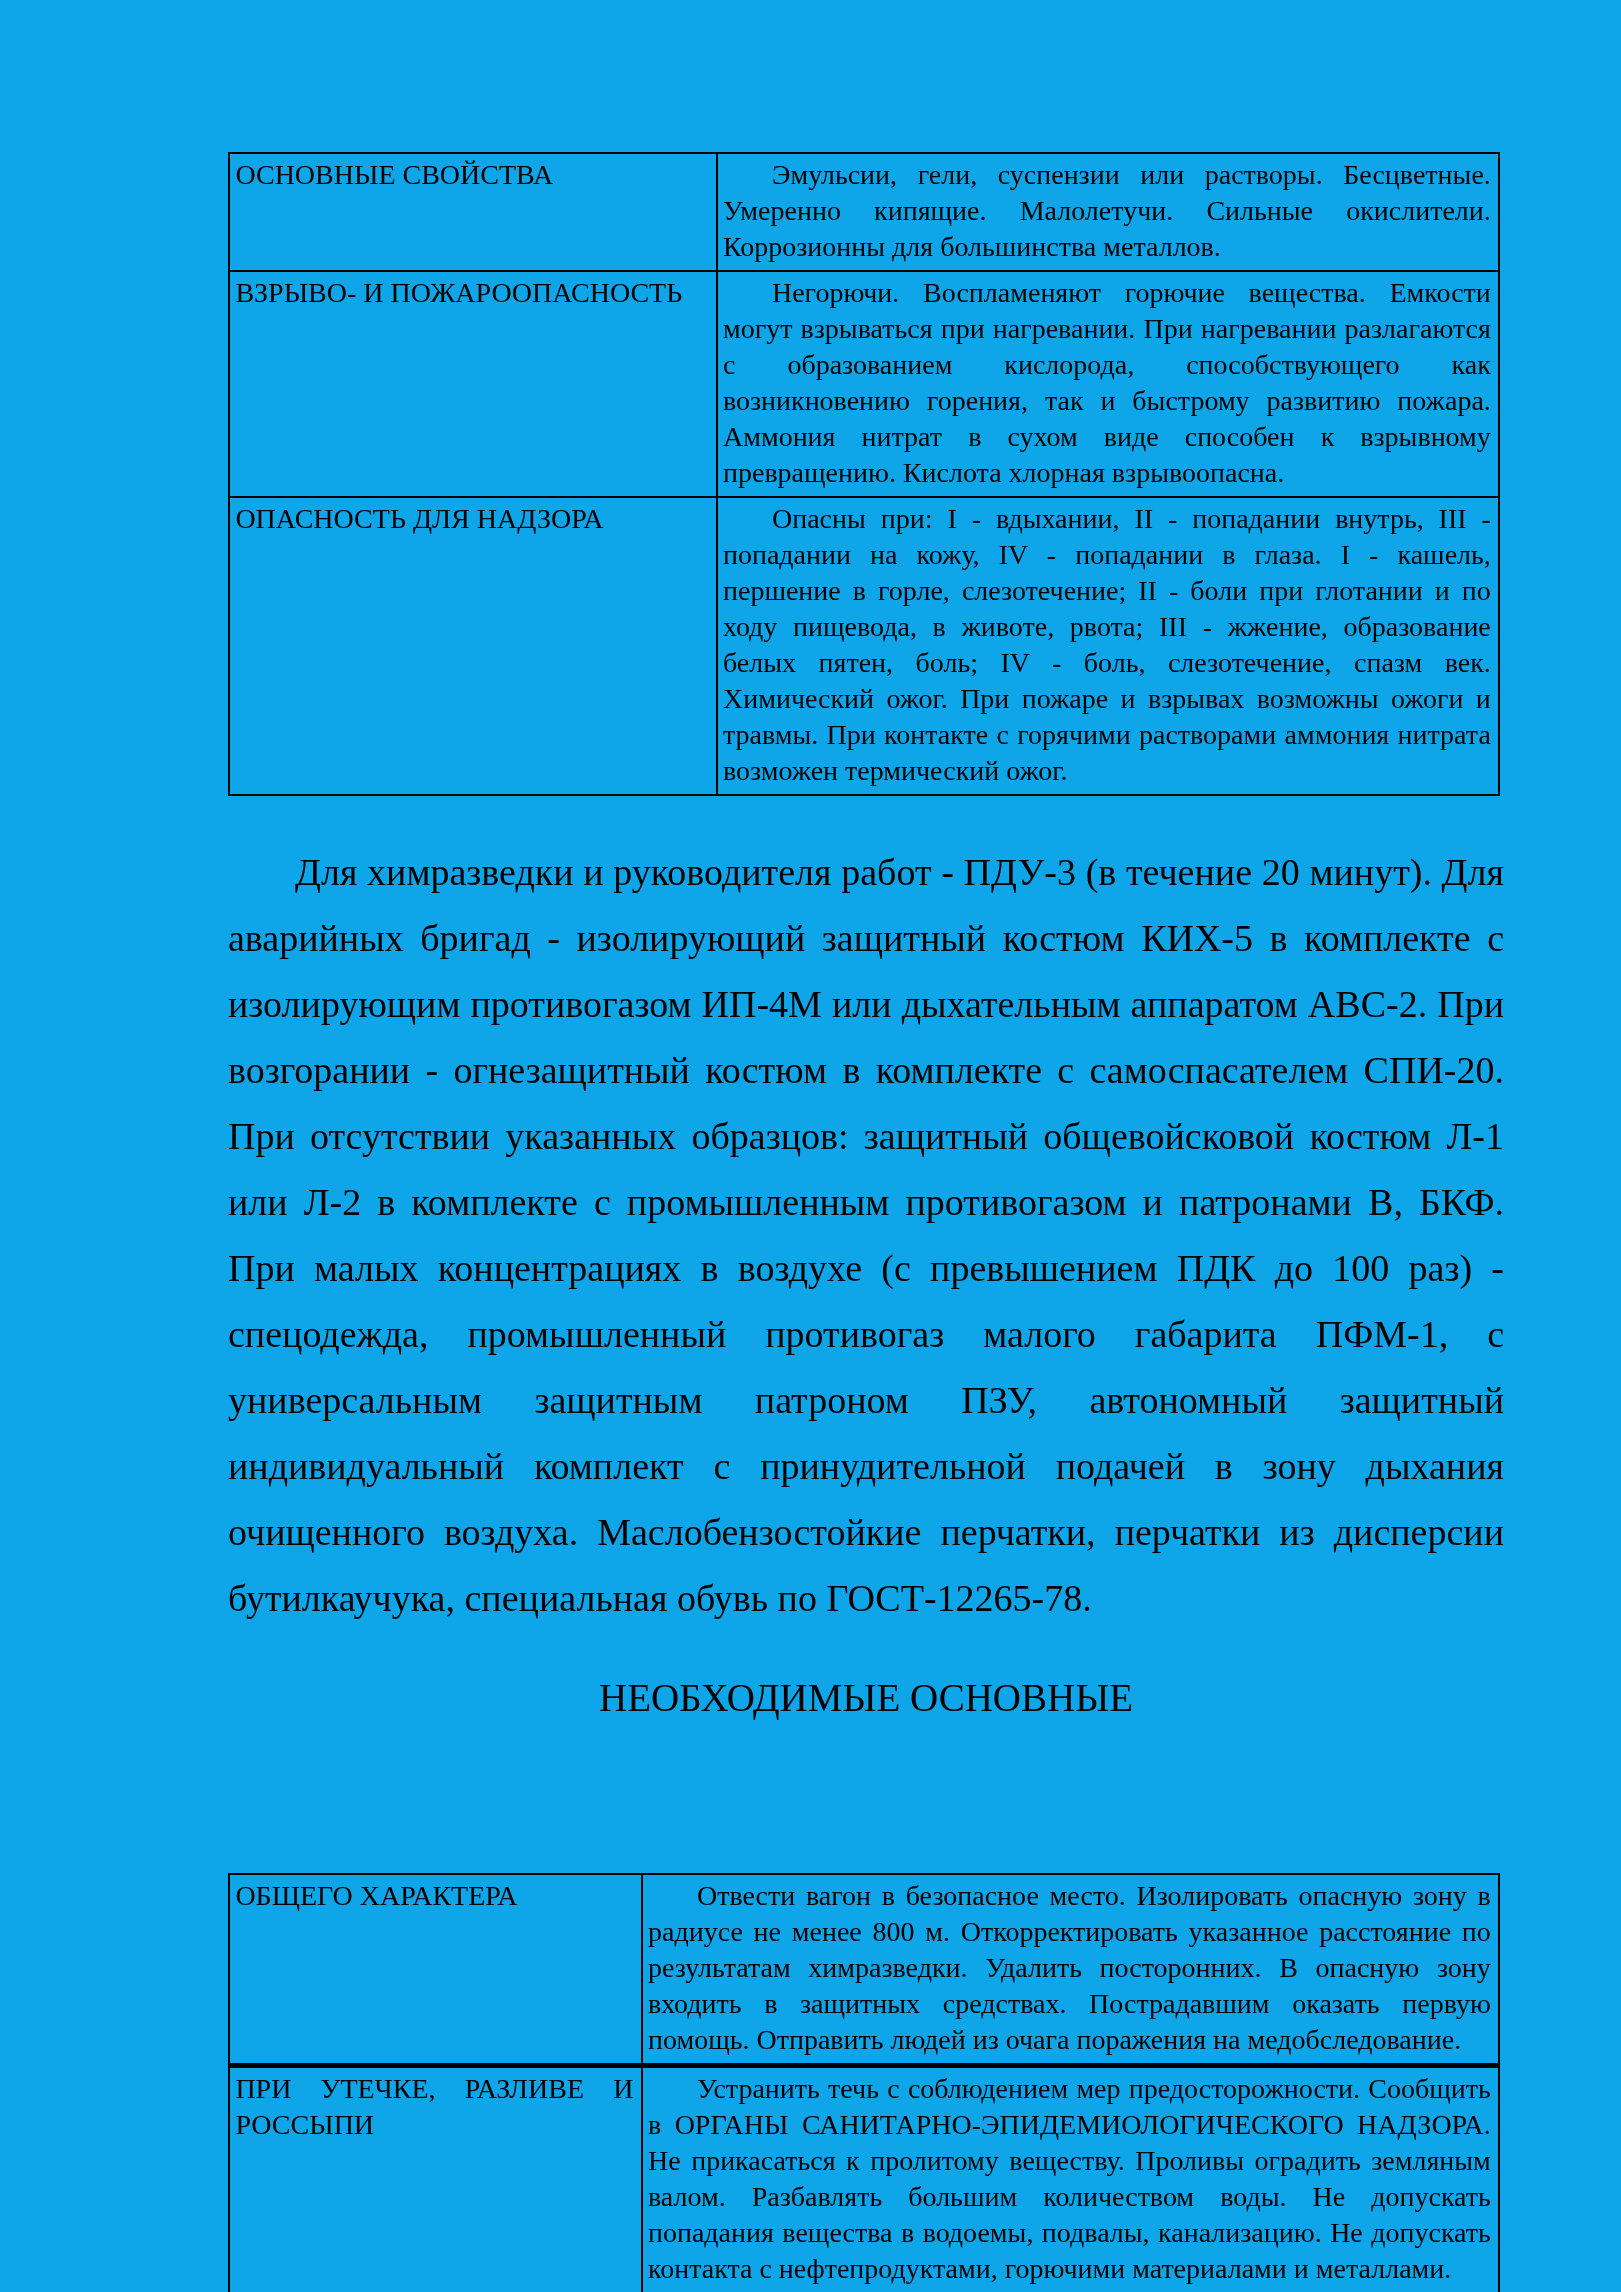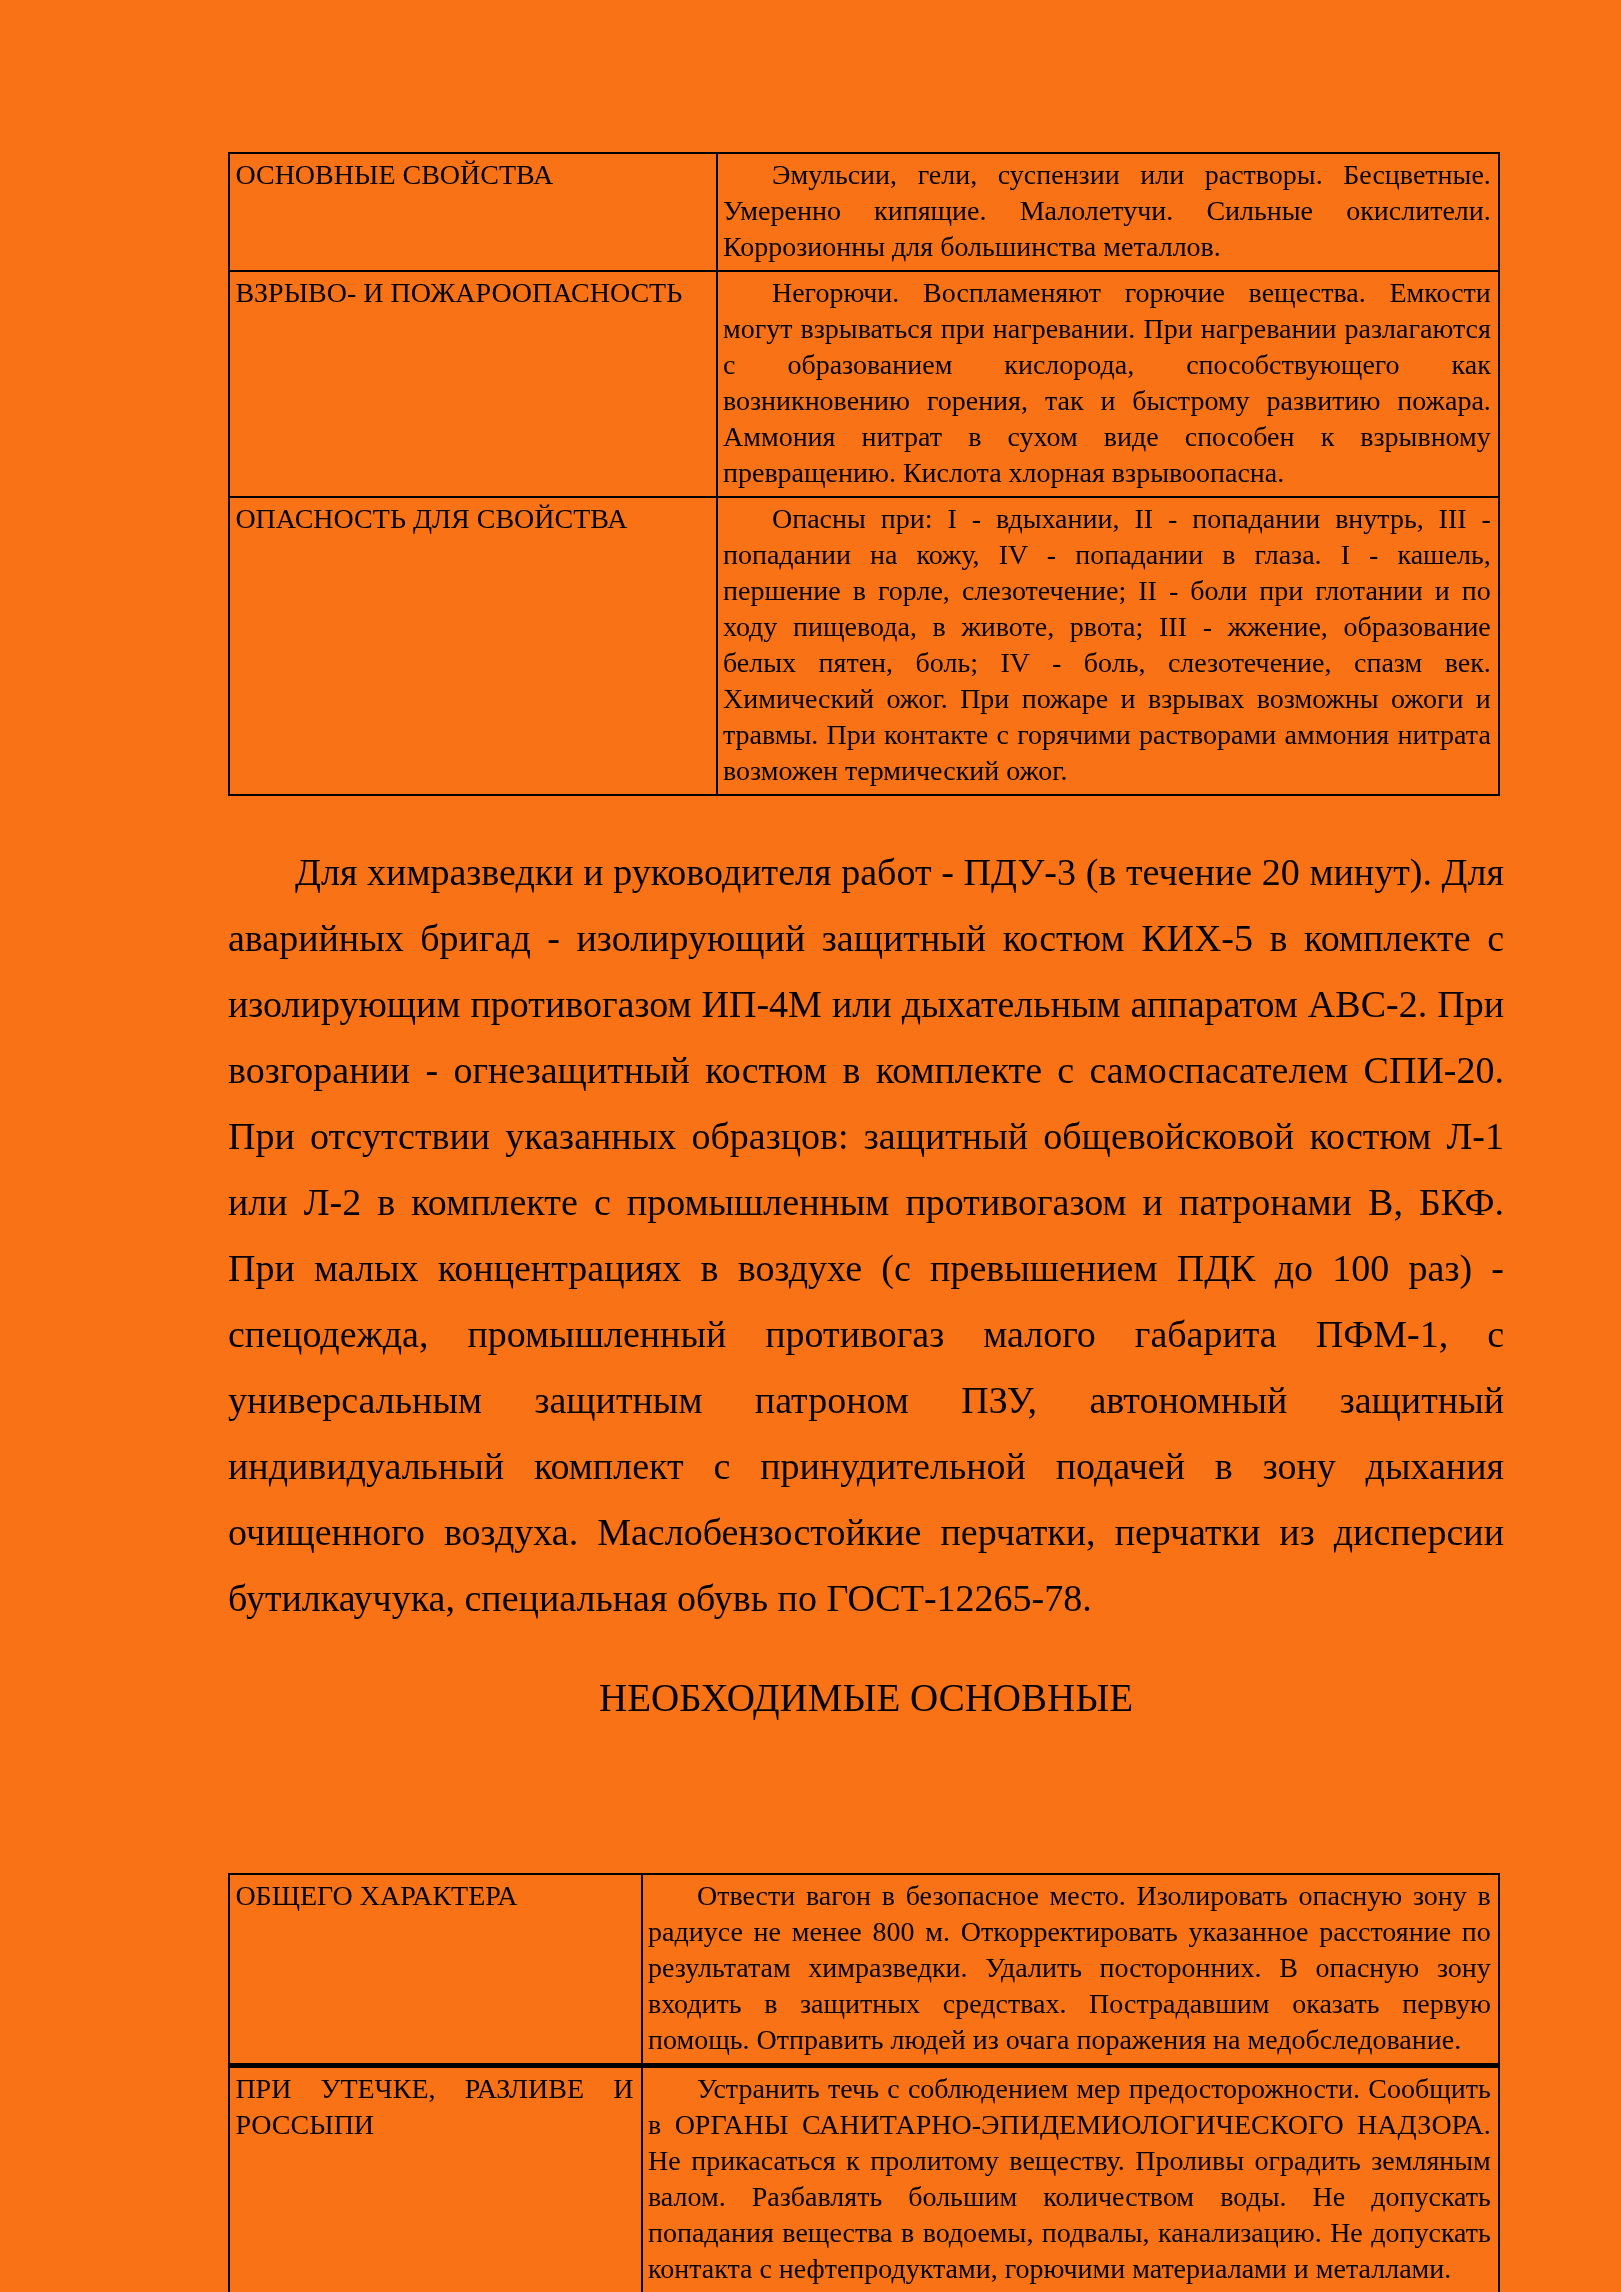--- a/index.html
+++ b/index.html
@@ -4,21 +4,21 @@
 <style>
   html, body {
     margin: 0;
     padding: 0;
     background: #ffffff;
   }
   .page {
     position: relative;
     width: 1621px;
     height: 2293px;
-    background: #f97316;
+    background: #0ea5e9;
     color: #000000;
     font-family: "Liberation Serif", "DejaVu Serif", serif;
     overflow: hidden;
   }
   .content {
     position: absolute;
     left: 228px;
     top: 0;
     width: 1276px;
   }
@@ -74,21 +74,21 @@
       <tbody>
         <tr>
           <td class="cell-label">ОСНОВНЫЕ СВОЙСТВА</td>
           <td class="cell-text">Эмульсии, гели, суспензии или растворы. Бесцветные. Умеренно кипящие. Малолетучи. Сильные окислители. Коррозионны для большинства металлов.</td>
         </tr>
         <tr>
           <td class="cell-label">ВЗРЫВО- И ПОЖАРООПАСНОСТЬ</td>
           <td class="cell-text">Негорючи. Воспламеняют горючие вещества. Емкости могут взрываться при нагревании. При нагревании разлагаются с образованием кислорода, способствующего как возникновению горения, так и быстрому развитию пожара. Аммония нитрат в сухом виде способен к взрывному превращению. Кислота хлорная взрывоопасна.</td>
         </tr>
         <tr>
-          <td class="cell-label">ОПАСНОСТЬ ДЛЯ СВОЙСТВА</td>
+          <td class="cell-label">ОПАСНОСТЬ ДЛЯ НАДЗОРА</td>
           <td class="cell-text">Опасны при: I - вдыхании, II - попадании внутрь, III - попадании на кожу, IV - попадании в глаза. I - кашель, першение в горле, слезотечение; II - боли при глотании и по ходу пищевода, в животе, рвота; III - жжение, образование белых пятен, боль; IV - боль, слезотечение, спазм век. Химический ожог. При пожаре и взрывах возможны ожоги и травмы. При контакте с горячими растворами аммония нитрата возможен термический ожог.</td>
         </tr>
       </tbody>
     </table>
 
 
     <p class="bodytext">Для химразведки и руководителя работ - ПДУ-3 (в течение 20 минут). Для аварийных бригад - изолирующий защитный костюм КИХ-5 в комплекте с изолирующим противогазом ИП-4М или дыхательным аппаратом АВС-2. При возгорании - огнезащитный костюм в комплекте с самоспасателем СПИ-20. При отсутствии указанных образцов: защитный общевойсковой костюм Л-1 или Л-2 в комплекте с промышленным противогазом и патронами В, БКФ. При малых концентрациях в воздухе (с превышением ПДК до 100 раз) - спецодежда, промышленный противогаз малого габарита ПФМ-1, с универсальным защитным патроном ПЗУ, автономный защитный индивидуальный комплект с принудительной подачей в зону дыхания очищенного воздуха. Маслобензостойкие перчатки, перчатки из дисперсии бутилкаучука, специальная обувь по ГОСТ-12265-78.</p>
 
     <h1 class="heading">НЕОБХОДИМЫЕ ОСНОВНЫЕ</h1>
 

